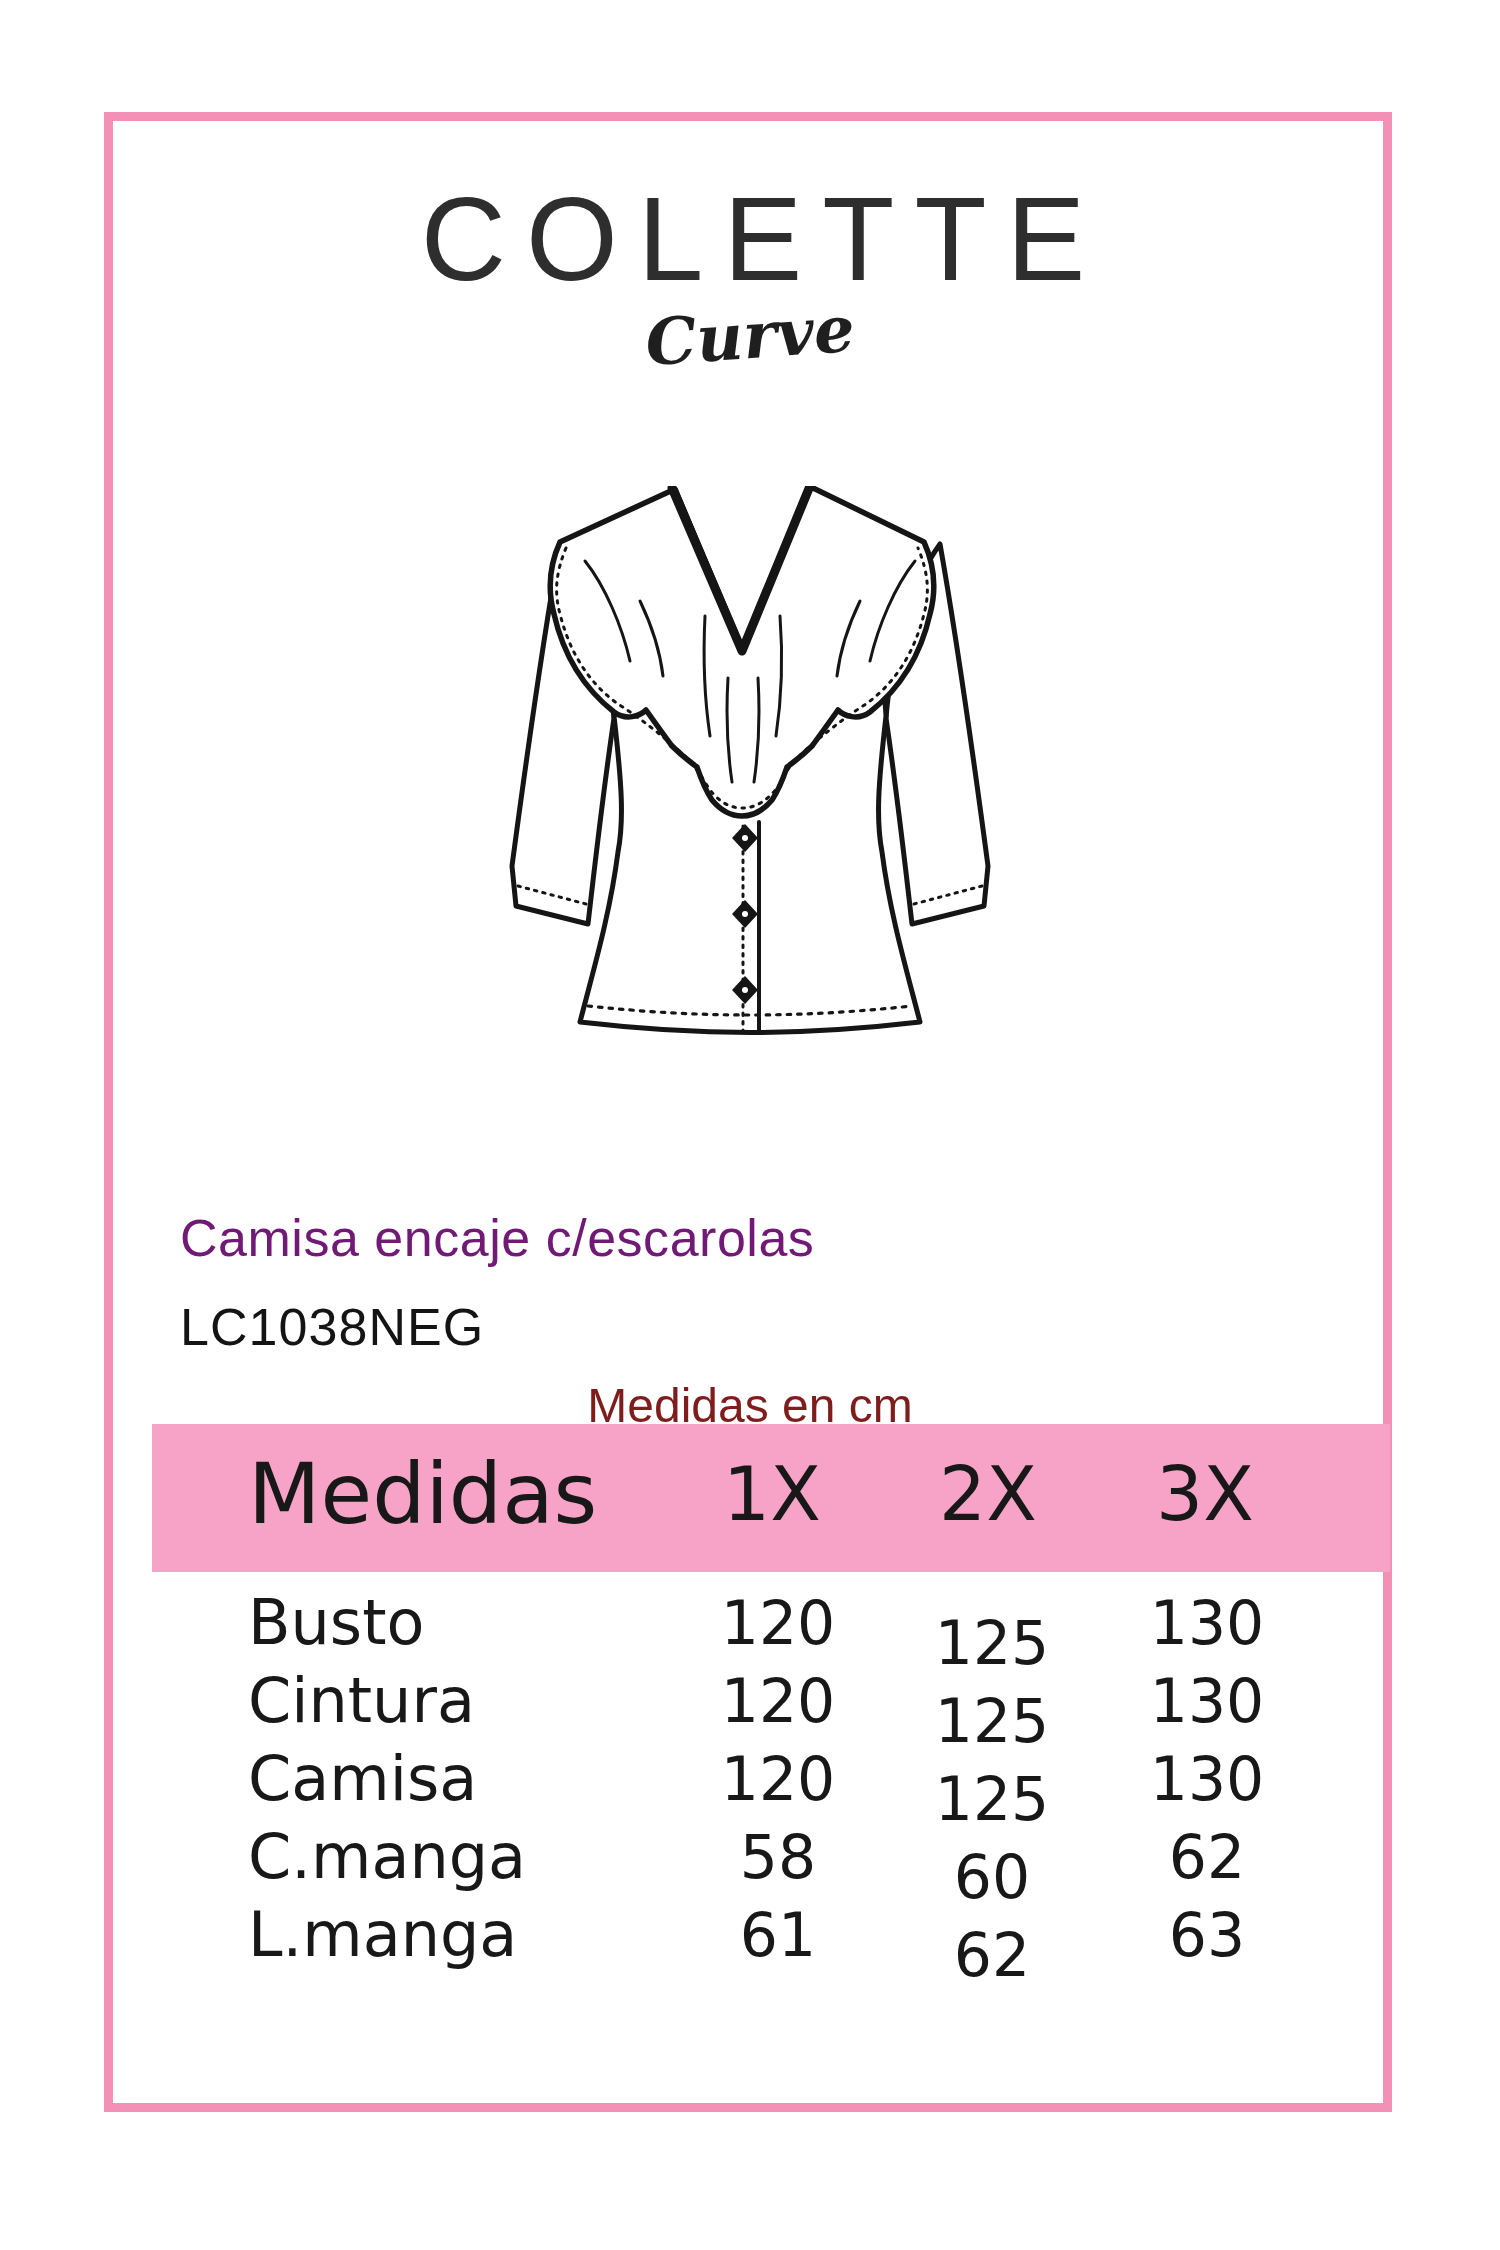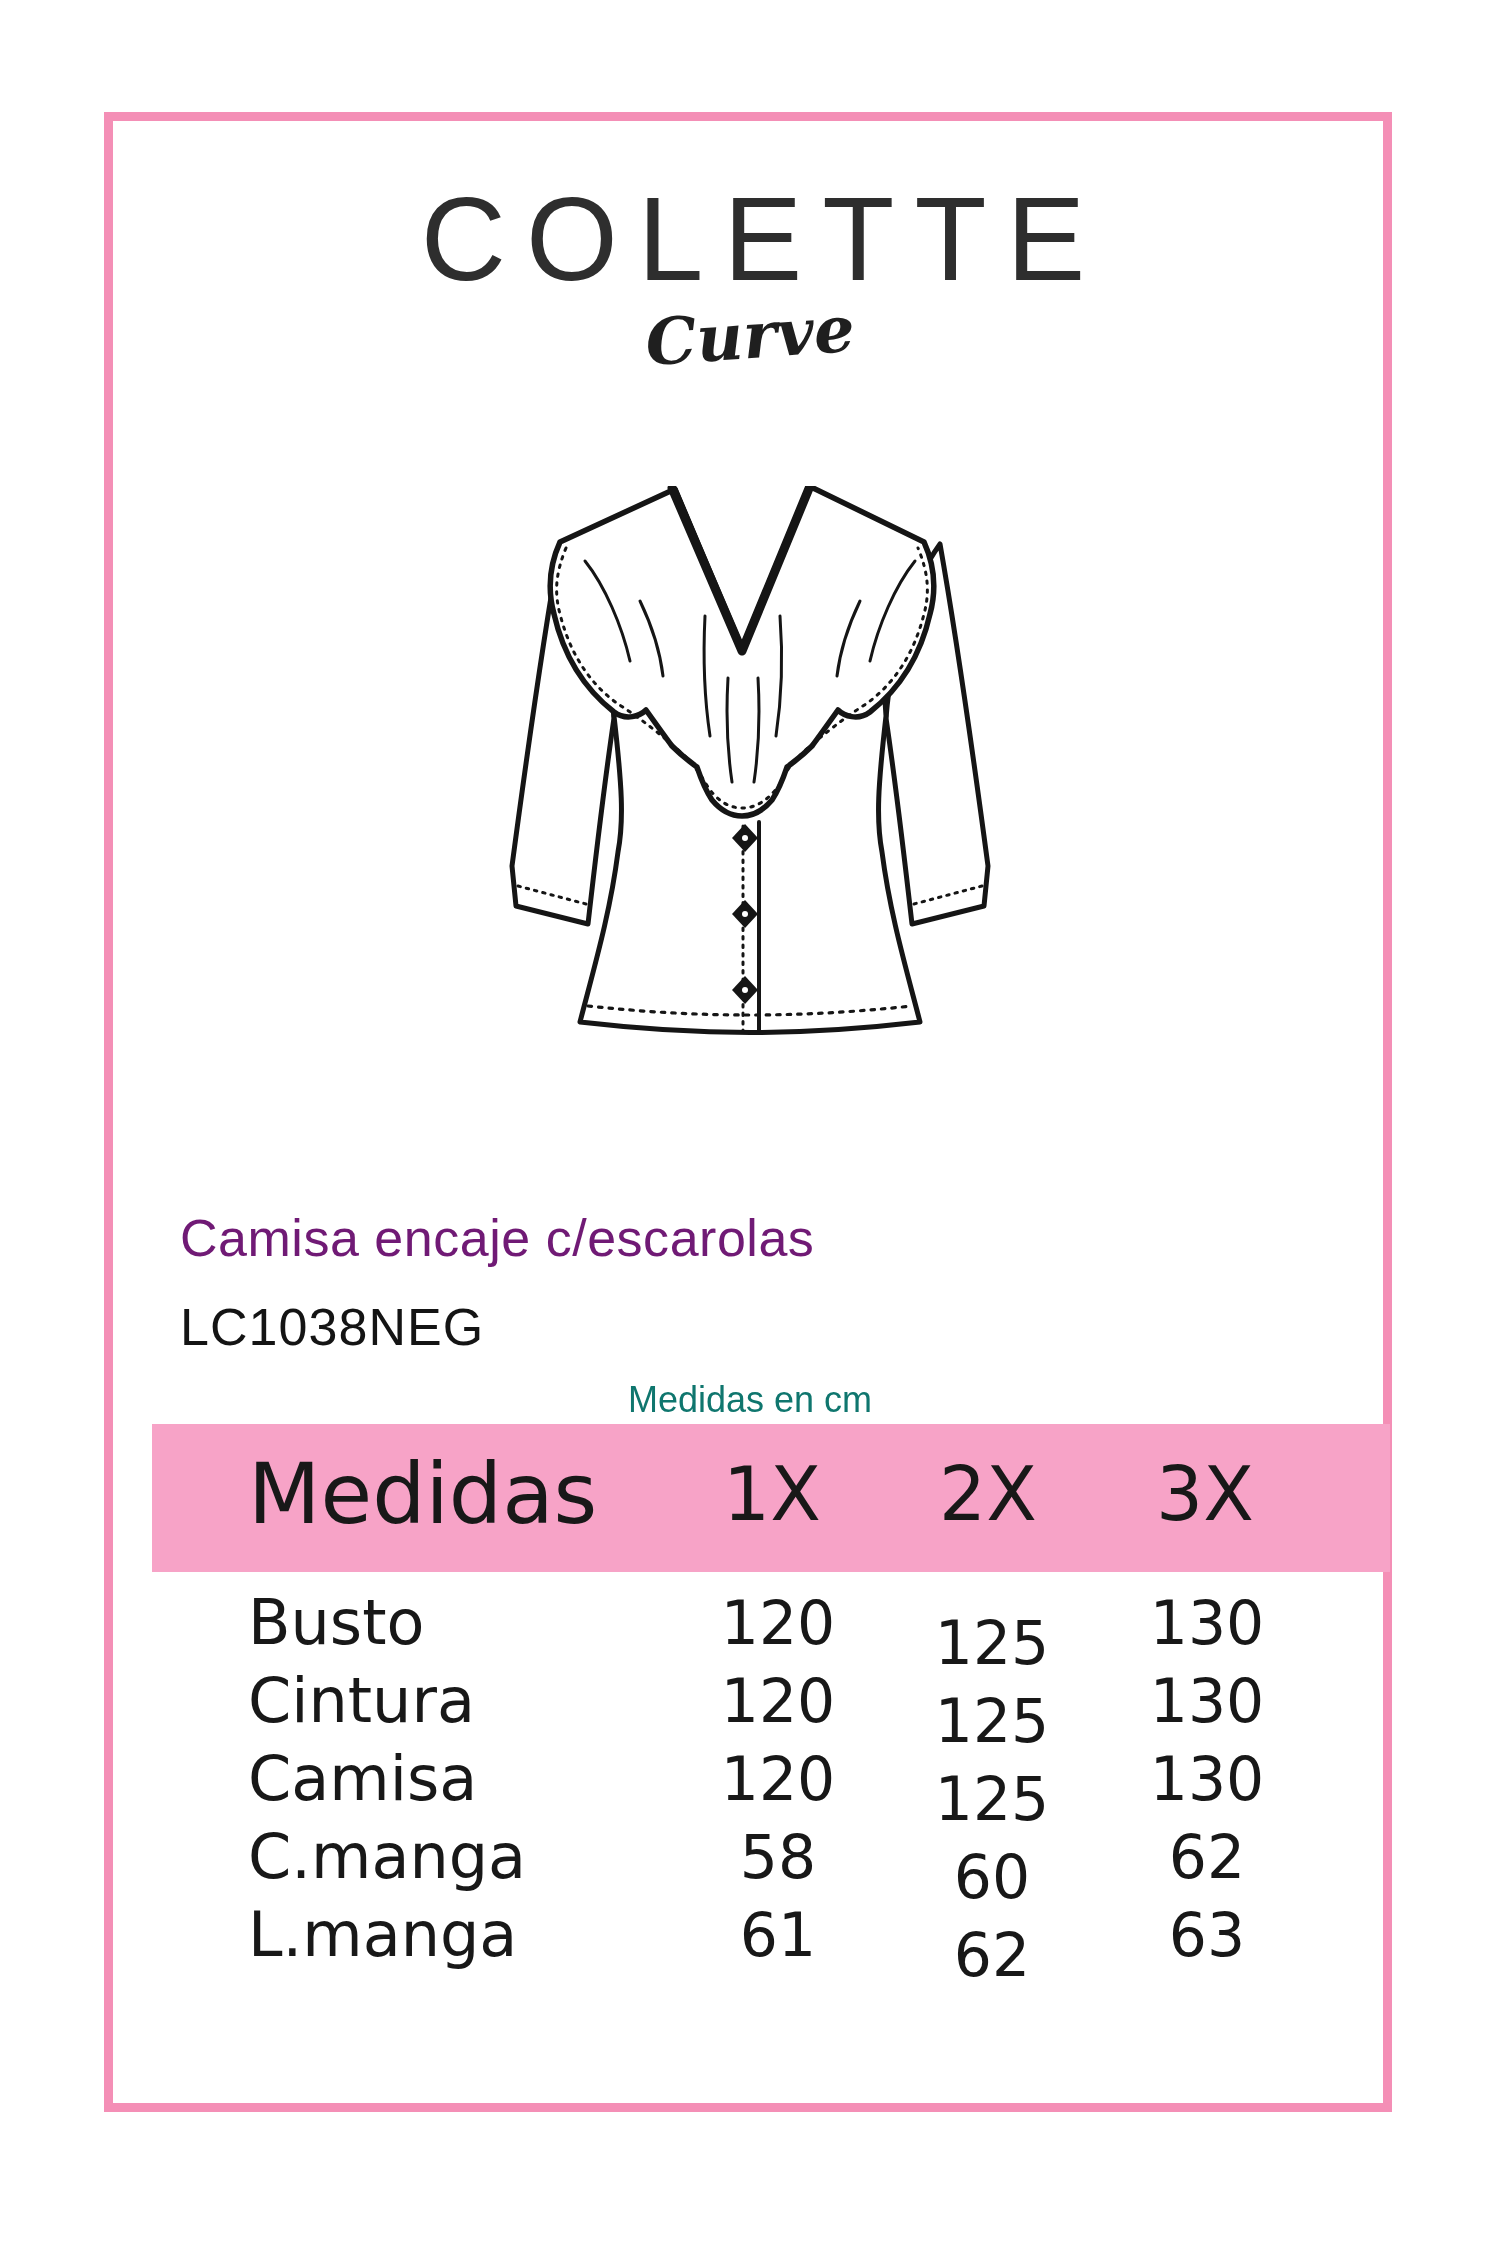--- a/index.html
+++ b/index.html
@@ -27,21 +27,21 @@
   .product-name{
     position:absolute;left:180px;top:1212px;font-size:52px;color:#701a75;
     letter-spacing:0.01em;line-height:1;
   }
   .product-code{
     position:absolute;left:180px;top:1280px;font-size:52px;color:#141414;
     letter-spacing:0.02em;line-height:1;margin-top:21px;
   }
   .units-note{
     position:absolute;left:0;right:0;top:1382px;text-align:center;
-    font-size:36px;font-weight:500;color:#0f766e;line-height:1;
+    font-size:48px;font-weight:500;color:#7f1d1d;line-height:1;
   }
   .band{
     position:absolute;left:152px;top:1424px;width:1238px;height:148px;
     background:#f7a3c7;
   }
   .hand{font-family:"DejaVu Sans",sans-serif;color:#181818;}
   .band-label{
     position:absolute;left:96px;top:0;height:140px;line-height:140px;
     font-size:84px;
   }

